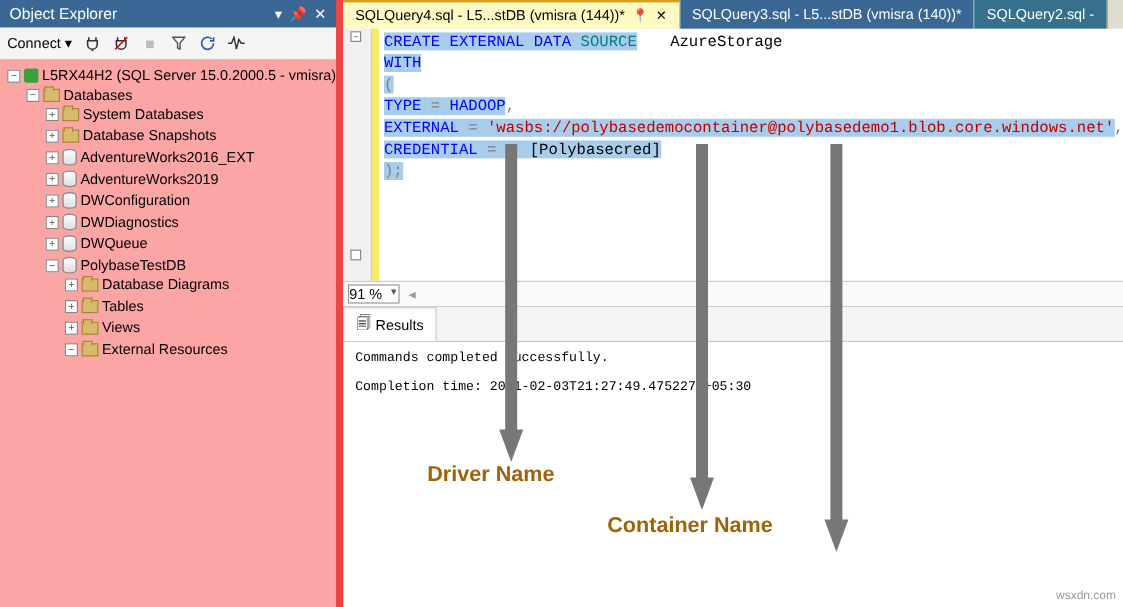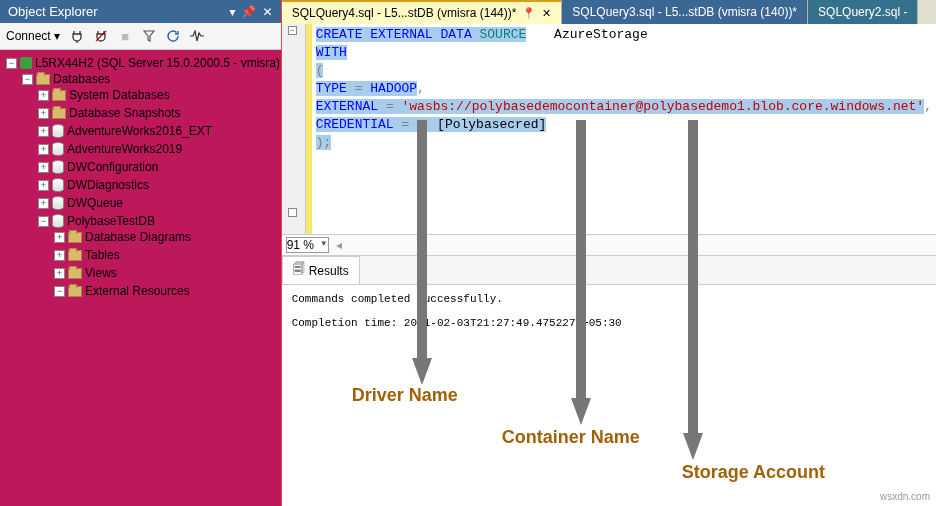--- a/index.html
+++ b/index.html
@@ -1,20 +1,20 @@
 <!DOCTYPE html>
 <html><head>
   <meta charset="utf-8">
   <style>
     * { box-sizing: border-box; margin: 0; padding: 0; }
     body { font-family: "Segoe UI", Tahoma, sans-serif; font-size: 12px; background: #fff; color: #000; width: 936px; height: 506px; overflow: hidden; position: relative; }
     .main-layout { display: flex; height: 100%; }
     
     
-    .explorer-panel { width: 307px; border-right: 1px solid #ef4444; display: flex; flex-direction: column; background: #be185d; }
+    .explorer-panel { width: 307px; border-right: 6px solid #ef4444; display: flex; flex-direction: column; background: #fca5a5; }
     .explorer-header { background: #3a6793; color: #fff; padding: 4px 8px; display: flex; align-items: center; justify-content: space-between; font-size: 13px; }
     .explorer-header-title { flex: 1; }
     .explorer-header-icons { display: flex; gap: 6px; align-items: center; font-size: 12px; }
     .explorer-header-icons span { cursor: pointer; }
     
     .connect-bar { display: flex; align-items: center; gap: 6px; padding: 4px 6px; border-bottom: 1px solid #ccc; background: #f5f5f5; }
     .connect-label { margin-right: 2px; }
     .tb-icon { width: 18px; height: 18px; display: inline-flex; align-items: center; justify-content: center; font-size: 13px; }
     
     .tree { flex: 1; overflow: auto; padding: 4px 0 4px 2px; }
@@ -278,17 +278,16 @@
       <line x1="15" y1="0" x2="15" y2="285" stroke="#777" stroke-width="10"></line>
       <polygon points="5,278 25,278 15,305" fill="#777"></polygon>
     </svg>
     <svg class="arrow-svg" style="left:396px; top:120px;" width="30" height="345">
       <line x1="15" y1="0" x2="15" y2="320" stroke="#777" stroke-width="10"></line>
       <polygon points="5,313 25,313 15,340" fill="#777"></polygon>
     </svg>
 
     <div class="annot-label" style="left:70px; top:385px;">Driver Name</div>
     <div class="annot-label" style="left:220px; top:427px;">Container Name</div>
-    <div class="annot-label" style="left:400px; top:462px;">Storage Account</div>
   </div>
 </div>
 
 <div class="watermark">wsxdn.com</div>
 
 </body></html>

